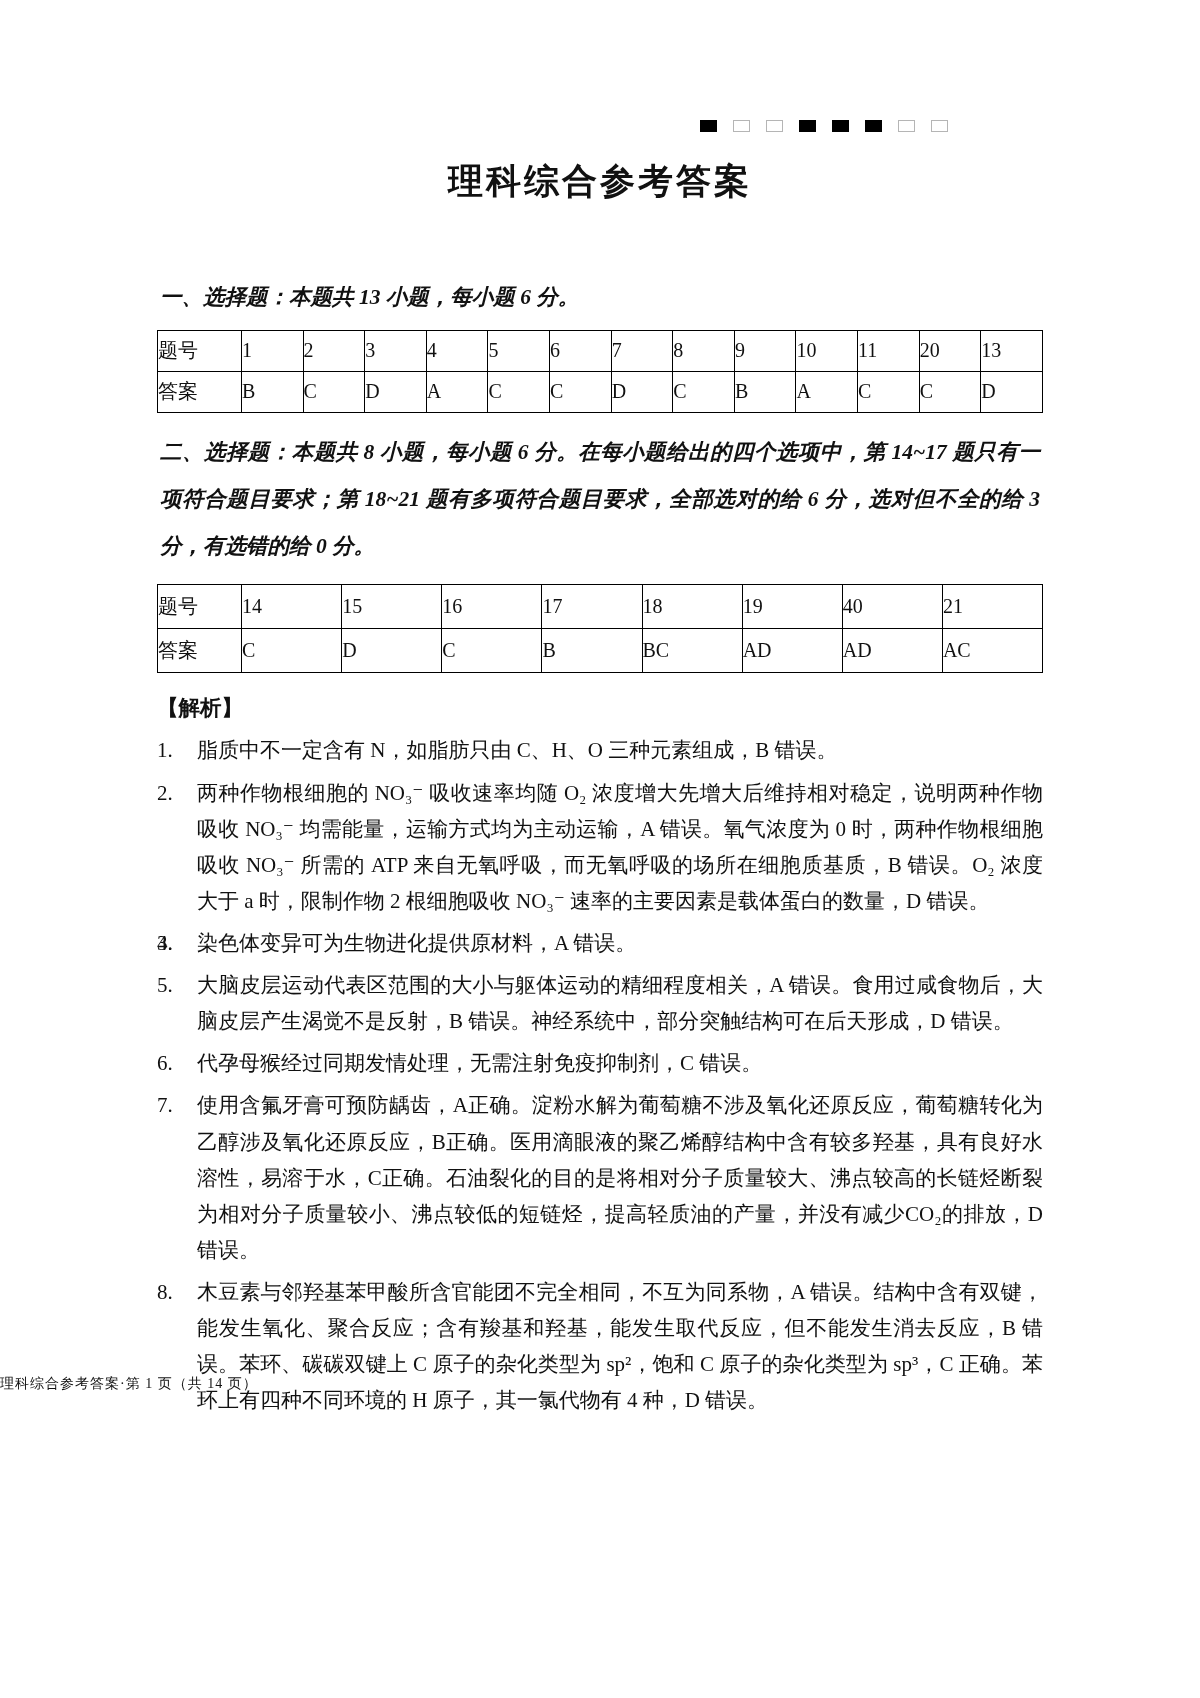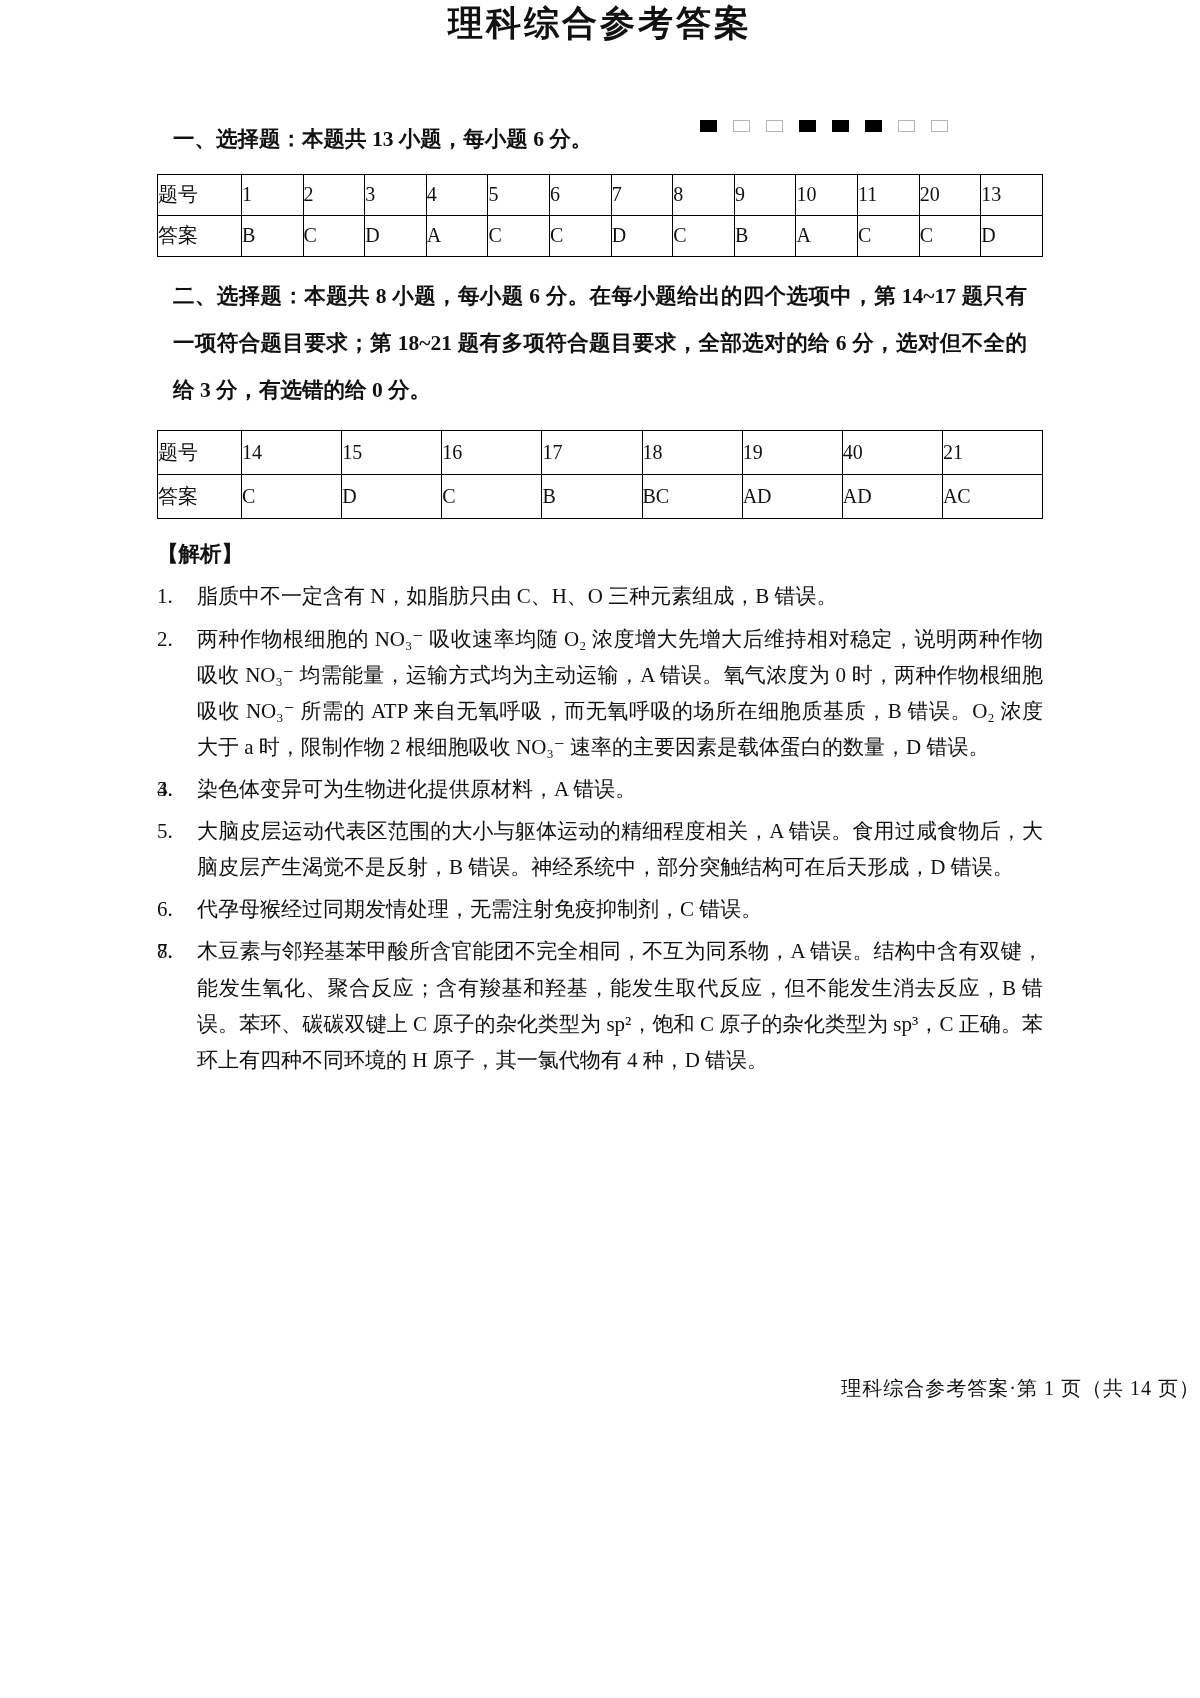--- a/index.html
+++ b/index.html
@@ -21,36 +21,38 @@
   }
   .mark { width: 17px; height: 12px; display: block; box-sizing: border-box; }
   .mark.filled { background: #000000; }
   .mark.outline { background: #ffffff; border: 1.5px solid #b5b5b5; }
 
   .content {
     position: absolute;
     left: 157px;
     top: 0;
     width: 886px;
+    padding-top: 158px;
     box-sizing: content-box;
   }
   .title {
     margin: 0;
     text-align: center;
     font-size: 35px;
     font-weight: bold;
     letter-spacing: 3px;
   }
   .sec-heading {
-    margin: 16px;
+    margin: 3px;
     margin-top: 74px;
     font-size: 21.5px;
     font-weight: bold;
     line-height: 1.7;
     text-align: justify;
+    font-style: italic;
   }
   .sec-heading.multi {
     margin-top: 16px;
     line-height: 2.2;
   }
   table.answers {
     border-collapse: collapse;
     width: 100%;
     margin-top: 14px;
     table-layout: fixed;
@@ -78,22 +80,22 @@
     line-height: 1.72;
     text-align: justify;
     margin-bottom: 6px;
   }
   .item .num { position: absolute; left: 0; top: 0; }
   .footer {
     position: absolute;
     top: 1375px;
     left: 0;
     width: 100%;
-    text-align: right;
-    font-size: 20px;
+    text-align: left;
+    font-size: 14px;
     letter-spacing: 1px;
   }
 </style>
 </head>
 <body>
 
 <div class="page">
 
   <div class="reg-marks">
     <span class="mark filled"></span>
@@ -220,21 +222,21 @@
       <div class="item">
         <span class="num">4.</span><span>染色体变异可为生物进化提供原材料，A 错误。</span>
       </div>
       <div class="item">
         <span class="num">5.</span><span>大脑皮层运动代表区范围的大小与躯体运动的精细程度相关，A 错误。食用过咸食物后，大脑皮层产生渴觉不是反射，B 错误。神经系统中，部分突触结构可在后天形成，D 错误。</span>
       </div>
       <div class="item">
         <span class="num">6.</span><span>代孕母猴经过同期发情处理，无需注射免疫抑制剂，C 错误。</span>
       </div>
       <div class="item">
-        <span class="num">7.</span>
+        <span class="num">7.</span><span>使用含氟牙膏可预防龋齿，A正确。淀粉水解为葡萄糖不涉及氧化还原反应，葡萄糖转化为乙醇涉及氧化还原反应，B正确。医用滴眼液的聚乙烯醇结构中含有较多羟基，具有良好水溶性，易溶于水，C正确。石油裂化的目的是将相对分子质量较大、沸点较高的长链烃断裂为相对分子质量较小、沸点较低的短链烃，提高轻质油的产量，并没有减少CO₂的排放，D错误。</span>
       </div>
       <div class="item">
         <span class="num">8.</span><span>木豆素与邻羟基苯甲酸所含官能团不完全相同，不互为同系物，A 错误。结构中含有双键，能发生氧化、聚合反应；含有羧基和羟基，能发生取代反应，但不能发生消去反应，B 错误。苯环、碳碳双键上 C 原子的杂化类型为 sp²，饱和 C 原子的杂化类型为 sp³，C 正确。苯环上有四种不同环境的 H 原子，其一氯代物有 4 种，D 错误。</span>
       </div>
     </div>
 
   </div>
 
   <div class="footer">理科综合参考答案·第 1 页（共 14 页）</div>
 

